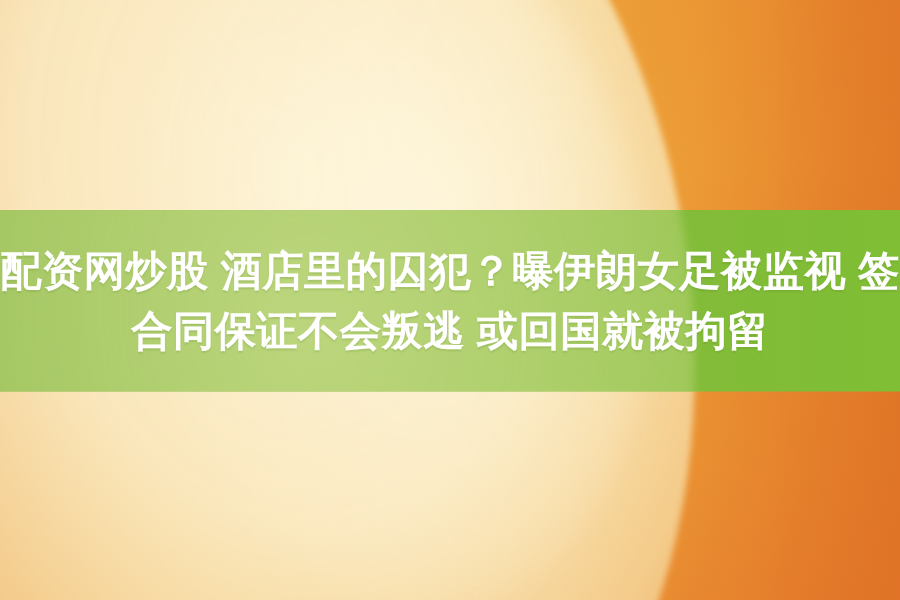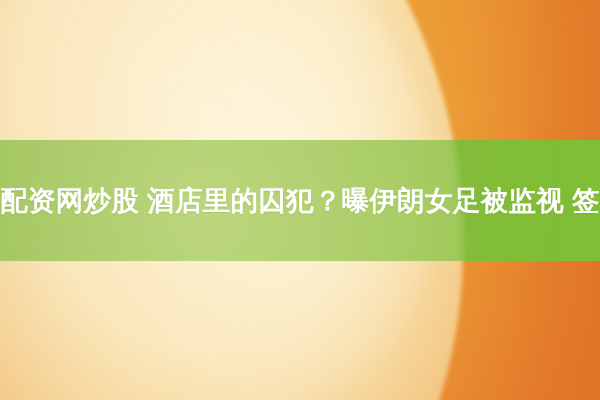--- a/index.html
+++ b/index.html
@@ -165,15 +165,16 @@
   <div class="lens"></div>
   <div class="lens-core"></div>
   <div class="right-seam"></div>
 
   <div class="green-band">
     <div class="band-lens"></div>
   </div>
 
   <div class="headline">
     <div class="headline-line">配资网炒股 酒店里的囚犯？曝伊朗女足被监视 签</div>
+    <div class="headline-line">合同保证不会叛逃 或回国就被拘留</div>
   </div>
 
 </div>
 
 </body></html>

